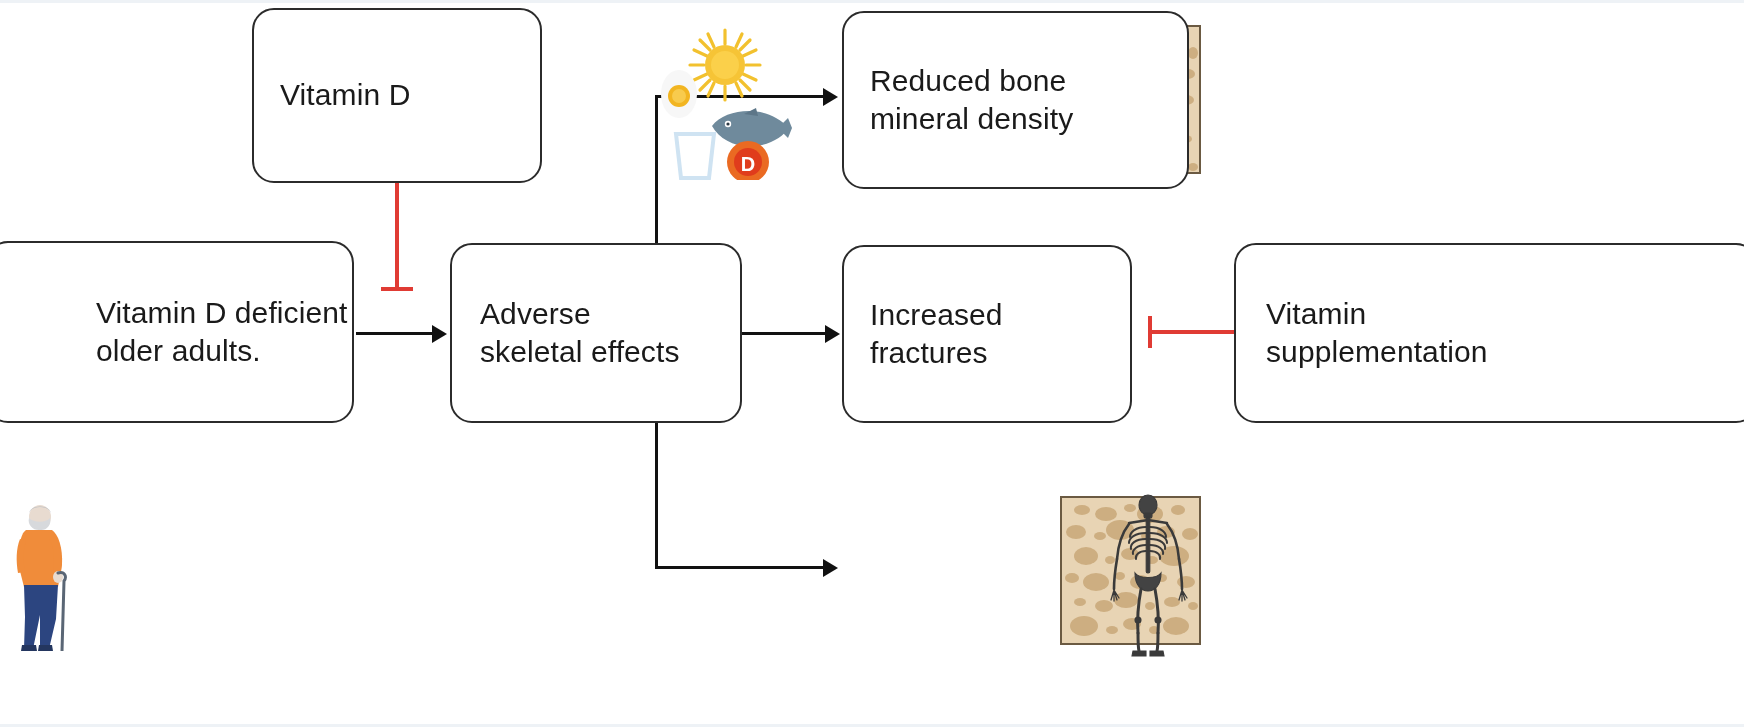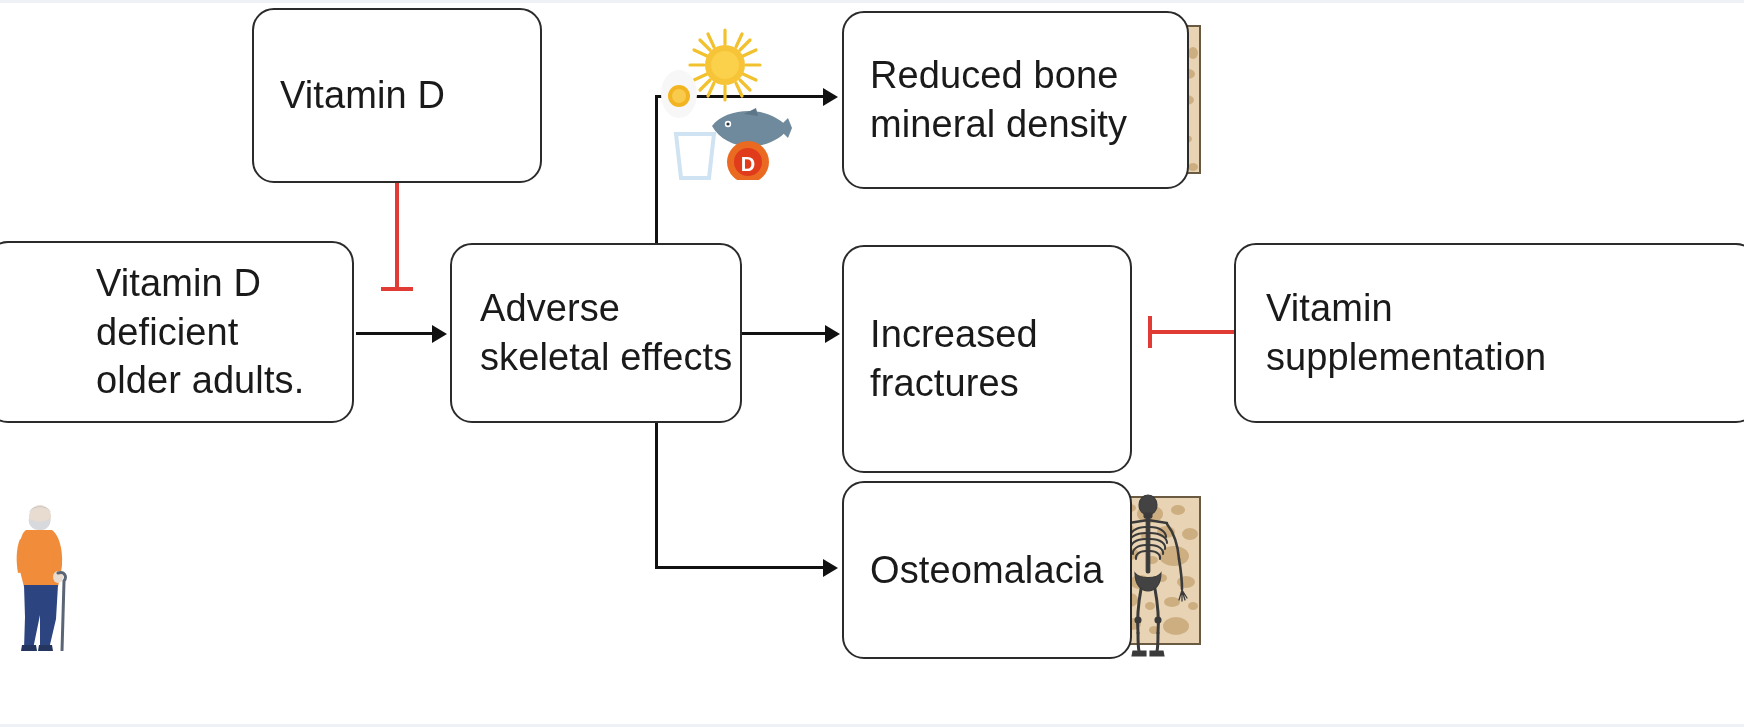--- a/index.html
+++ b/index.html
@@ -21,34 +21,34 @@
     position:absolute;
     background:#ffffff;
     border:2.2px solid #2b2b2b;
     border-radius:22px;
     box-sizing:border-box;
     display:flex;
     align-items:center;
     z-index:5;
   }
   .node .label{
-    font-size:38px;
+    font-size:30px;
     line-height:1.28;
     color:#1a1a1a;
     white-space:pre-line;
     letter-spacing:.1px;
   }
   .art{position:absolute;}
 
   
   #node-vitd      {left:252px; top:5px;   width:290px; height:175px;}
   #node-deficient {left:-14px; top:238px; width:368px; height:182px;}
   #node-adverse   {left:450px; top:240px; width:292px; height:180px;}
   #node-bmd       {left:842px; top:8px;   width:347px; height:178px;}
-  #node-fracture  {left:842px; top:242px; width:290px; height:228px;}
+  #node-fracture  {left:842px; top:242px; width:290px; height:178px;}
   #node-osteo     {left:842px; top:478px; width:290px; height:178px;}
   #node-calcium   {left:1234px;top:240px; width:524px; height:180px;}
 
   #node-vitd .label     {margin-left:26px;}
   #node-deficient .label{margin-left:108px;}
   #node-adverse .label  {margin-left:28px;}
   #node-bmd .label      {margin-left:26px;}
   #node-fracture .label {margin-left:26px;}
   #node-osteo .label    {margin-left:26px;}
   #node-calcium .label  {margin-left:30px;}
@@ -323,23 +323,20 @@
 
       <path d="M42 95 L51 96 L54 126 L45 128 Z"></path>
 
       <path d="M45 126 C38 130, 33 140, 36 150 C39 158, 52 160, 58 152 C64 144, 62 132, 54 126 Z"></path>
       <path d="M36 140 C30 142, 28 152, 34 156 C40 159, 46 154, 44 146 Z"></path>
     </g>
 
     <circle cx="46" cy="85" r="19" fill="none" stroke="#d93b3b" stroke-width="2.4"></circle>
   </svg>
 
-  <div class="node" id="node-osteo">
-    <div class="label">Osteomalacia</div>
-  </div>
   <svg class="art porous" id="porous-osteo" viewBox="0 0 137 145" preserveAspectRatio="none">
     <rect width="137" height="145" fill="#e8d4b4"></rect>
     <g fill="#cdae81">
       <ellipse cx="20" cy="12" rx="8" ry="5"></ellipse>
         <ellipse cx="44" cy="16" rx="11" ry="7"></ellipse>
       <ellipse cx="68" cy="10" rx="6" ry="4"></ellipse>
         <ellipse cx="88" cy="16" rx="13" ry="9"></ellipse>
       <ellipse cx="116" cy="12" rx="7" ry="5"></ellipse>
       <ellipse cx="14" cy="34" rx="10" ry="7"></ellipse>
         <ellipse cx="38" cy="38" rx="6" ry="4"></ellipse>

